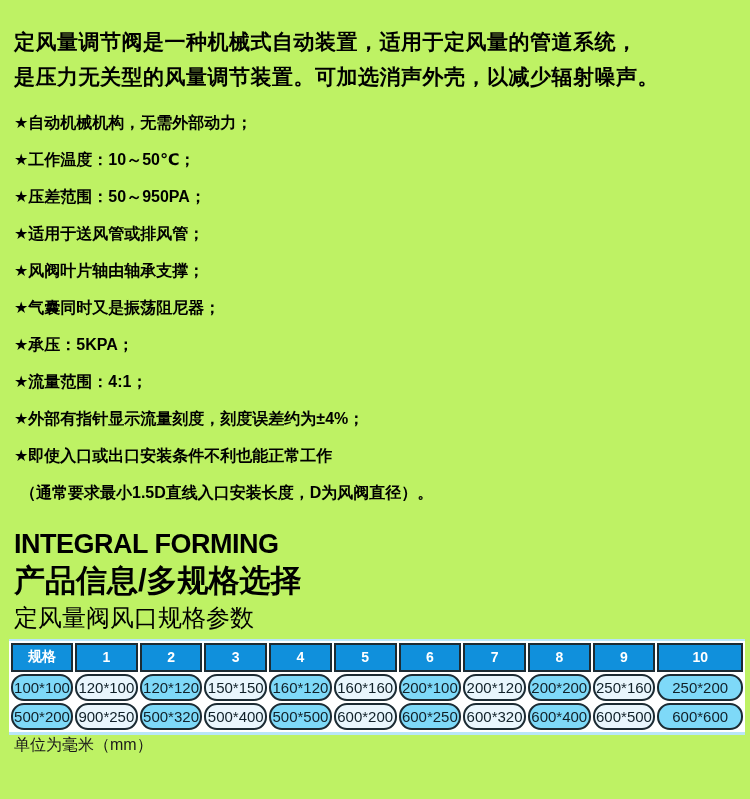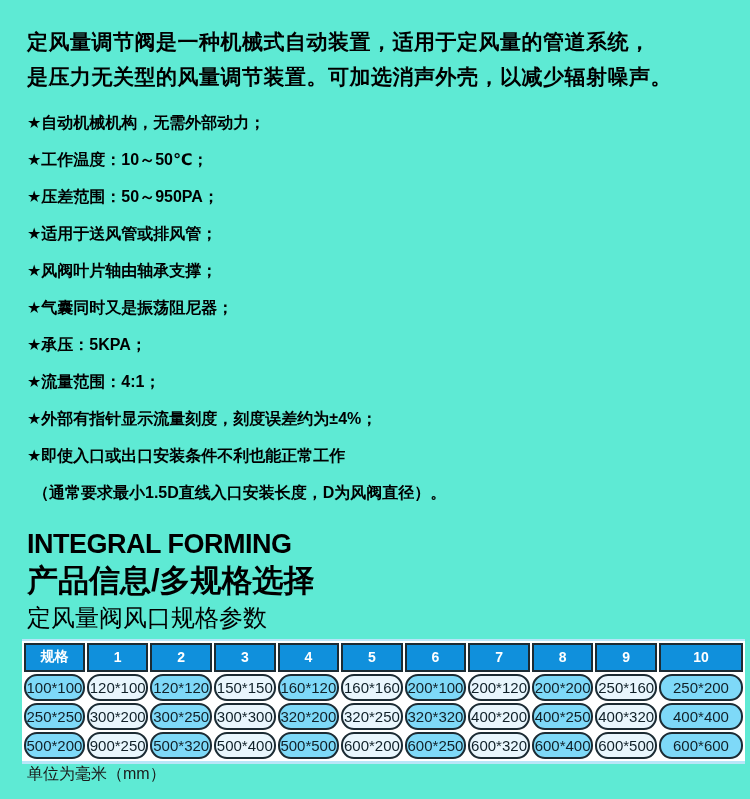--- a/index.html
+++ b/index.html
@@ -5,23 +5,22 @@
   * { box-sizing: border-box; margin: 0; padding: 0; }
   html, body { background: #ffffff; }
   body {
     font-family: "Liberation Sans", "DejaVu Sans", sans-serif;
     color: #000000;
   }
   .page {
     position: relative;
     width: 750px;
     height: 799px;
-    background: #5eead4;
+    background: #bef264;
     overflow: hidden;
-    padding-left: 13px;
   }
   .inner { padding: 24px 14px 0 14px; }
 
   
   .intro-line {
     font-size: 21px;
     font-weight: 700;
     line-height: 35px;
     letter-spacing: 0.5px;
     white-space: nowrap;
@@ -173,33 +172,20 @@
             <td class="light">150*150</td>
             <td class="alt">160*120</td>
             <td class="light">160*160</td>
             <td class="alt">200*100</td>
             <td class="light">200*120</td>
             <td class="alt">200*200</td>
             <td class="light">250*160</td>
             <td class="alt">250*200</td>
           </tr>
           <tr>
-            <td class="alt">250*250</td>
-            <td class="light">300*200</td>
-            <td class="alt">300*250</td>
-            <td class="light">300*300</td>
-            <td class="alt">320*200</td>
-            <td class="light">320*250</td>
-            <td class="alt">320*320</td>
-            <td class="light">400*200</td>
-            <td class="alt">400*250</td>
-            <td class="light">400*320</td>
-            <td class="alt">400*400</td>
-          </tr>
-          <tr>
             <td class="alt">500*200</td>
             <td class="light">900*250</td>
             <td class="alt">500*320</td>
             <td class="light">500*400</td>
             <td class="alt">500*500</td>
             <td class="light">600*200</td>
             <td class="alt">600*250</td>
             <td class="light">600*320</td>
             <td class="alt">600*400</td>
             <td class="light">600*500</td>

